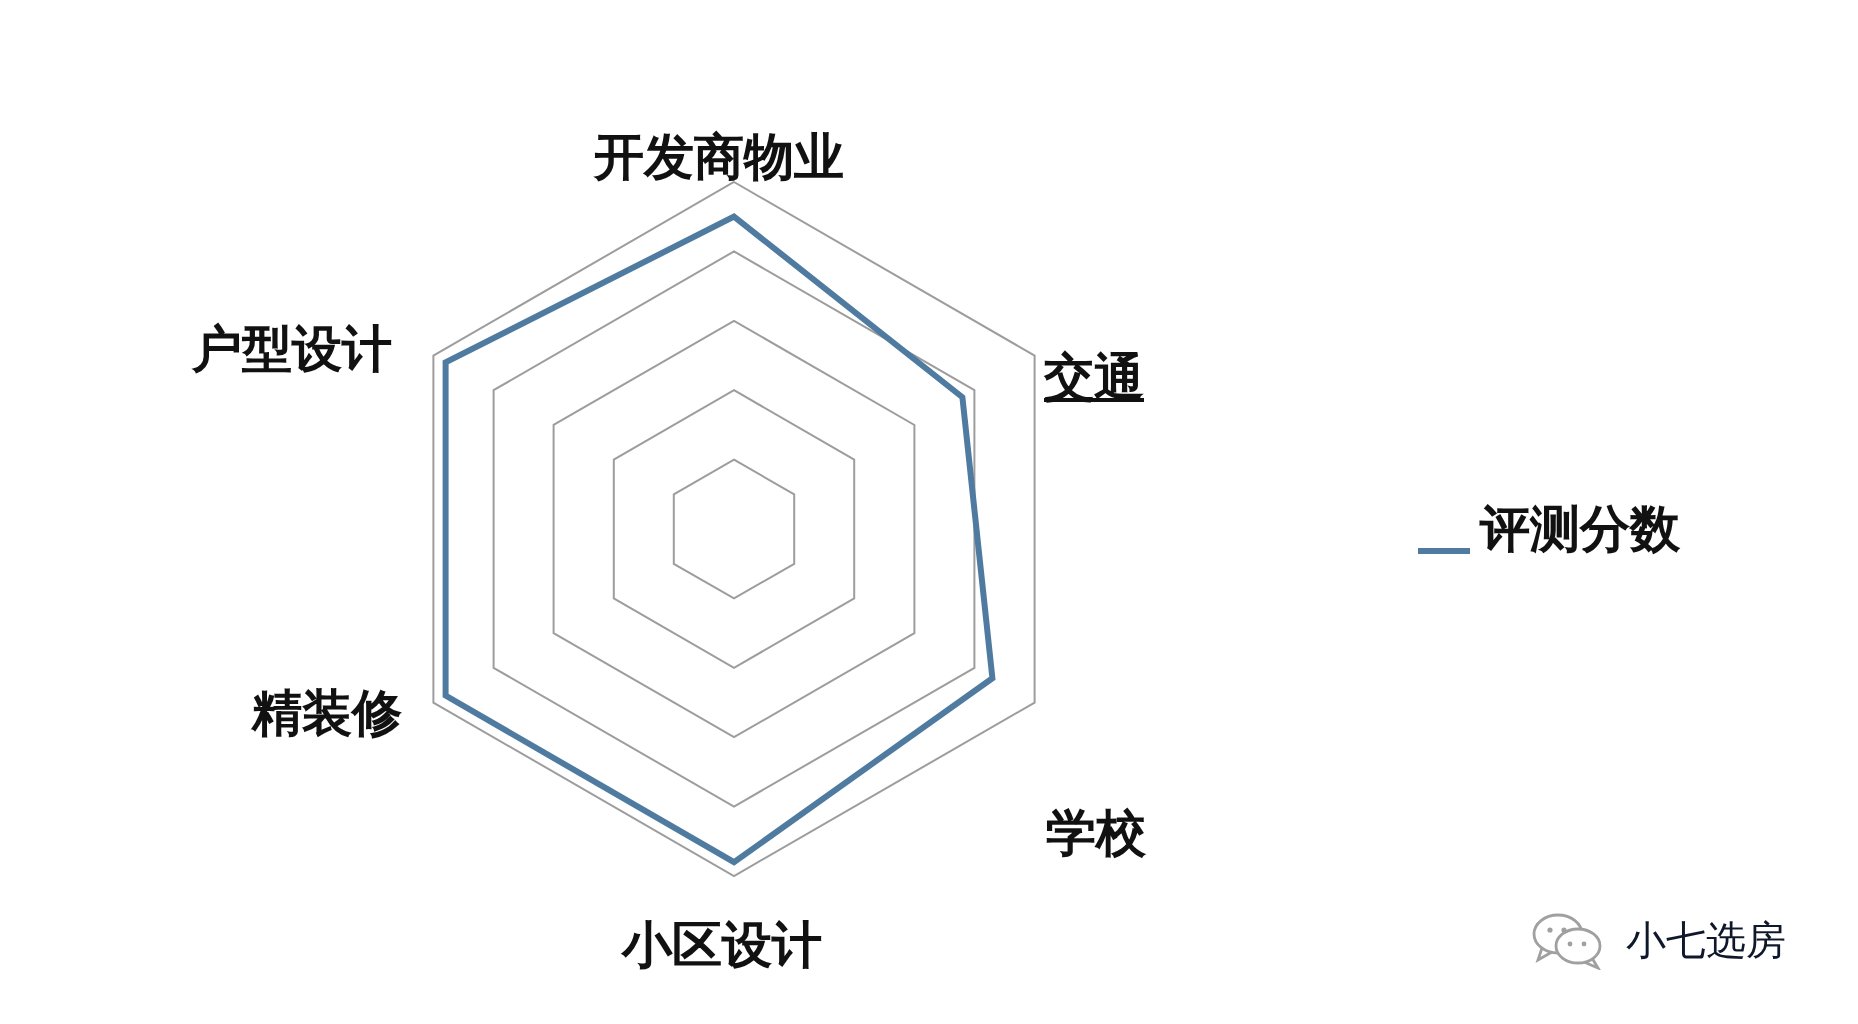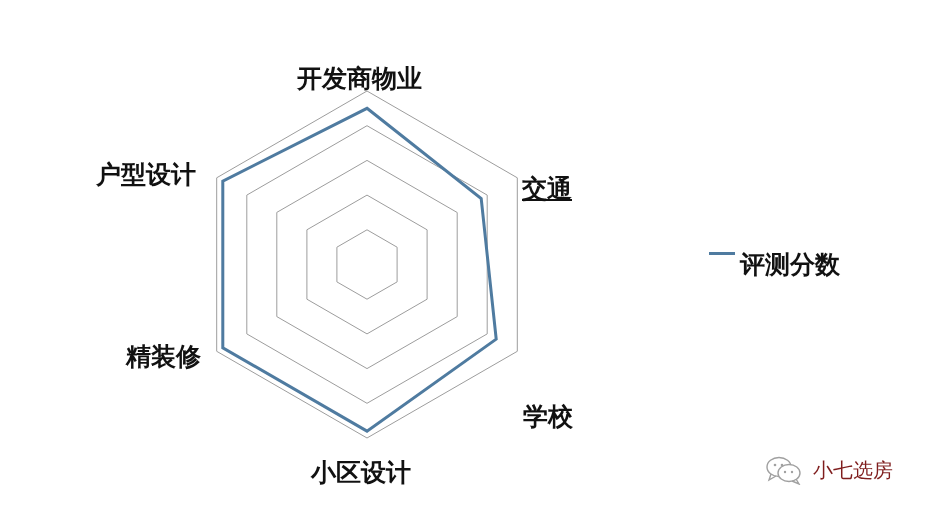--- a/index.html
+++ b/index.html
@@ -1,23 +1,23 @@
 <!DOCTYPE html>
 <html><head>
 <meta charset="utf-8">
 <style>
   html, body { margin: 0; padding: 0; background: #ffffff; }
   #root { position: relative; width: 929px; height: 512px; overflow: hidden; background: #ffffff;
           font-family: "DejaVu Sans", "Liberation Sans", sans-serif; }
   svg#radar { position: absolute; left: 0; top: 0; }
   .axis-label { position: absolute; font-size: 25px; font-weight: bold; color: #111; white-space: nowrap; line-height: 1; letter-spacing: 0px; }
-  .legend { position: absolute; left: 709px; top: 252px; display: flex; align-items: flex-start; }
+  .legend { position: absolute; left: 709px; top: 252px; display: flex; align-items: flex-end; }
   .legend-line { width: 26px; height: 3px; margin-right: 5px; }
   .legend-text { font-size: 25px; font-weight: bold; color: #111; line-height: 1; }
-  .watermark { position: absolute; left: 765px; top: 455px; display: flex; align-items: center; color: #7f1d1d; }
+  .watermark { position: absolute; left: 765px; top: 455px; display: flex; align-items: center; color: #0f172a; }
   .watermark-text { font-size: 20px; margin-left: 10px; line-height: 1; }
 </style>
 </head>
 <body>
 
 <div id="root">
   <svg id="radar" width="929" height="512">
     <g id="grid">
         <polygon points="367.0,229.8 397.1,247.2 397.1,281.9 367.0,299.2 336.9,281.9 336.9,247.2" fill="none" stroke="#9d9d9d" stroke-width="1"></polygon>
         <polygon points="367.0,195.1 427.1,229.8 427.1,299.2 367.0,333.9 306.9,299.2 306.9,229.8" fill="none" stroke="#9d9d9d" stroke-width="1"></polygon>

